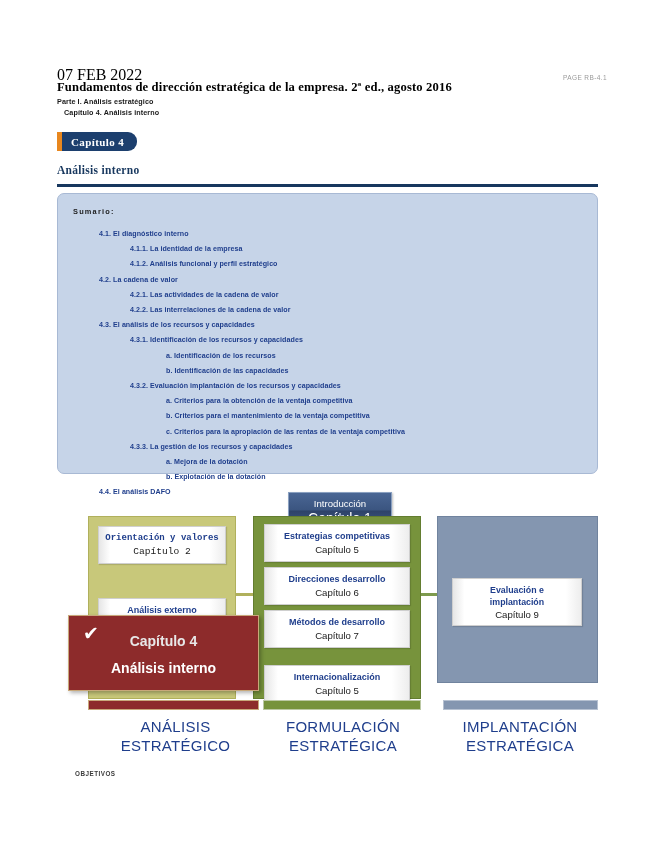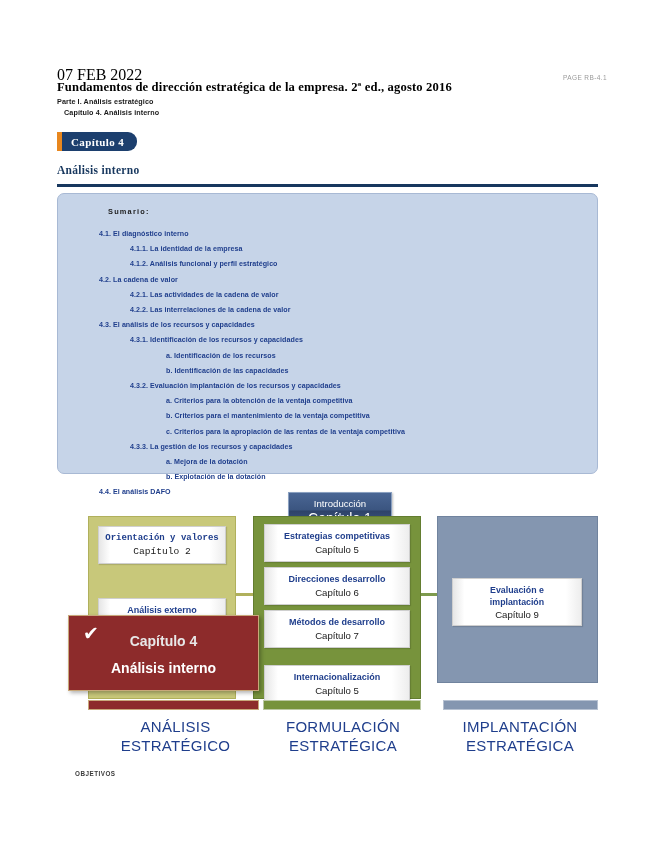--- a/index.html
+++ b/index.html
@@ -127,21 +127,20 @@
   }
   .summary-label {
     position: absolute;
     top: 13px;
     left: 15px;
     font-family: "Liberation Sans", sans-serif;
     font-weight: bold;
     font-size: 7.4px;
     color: #1c1c1c;
     letter-spacing: 1.2px;
-    margin-left: 35px;
   }
   .sum-list {
     position: absolute;
     top: 33px;
     left: 0;
     right: 0;
   }
   .sum-item {
     font-family: "Liberation Sans", sans-serif;
     font-weight: bold;

